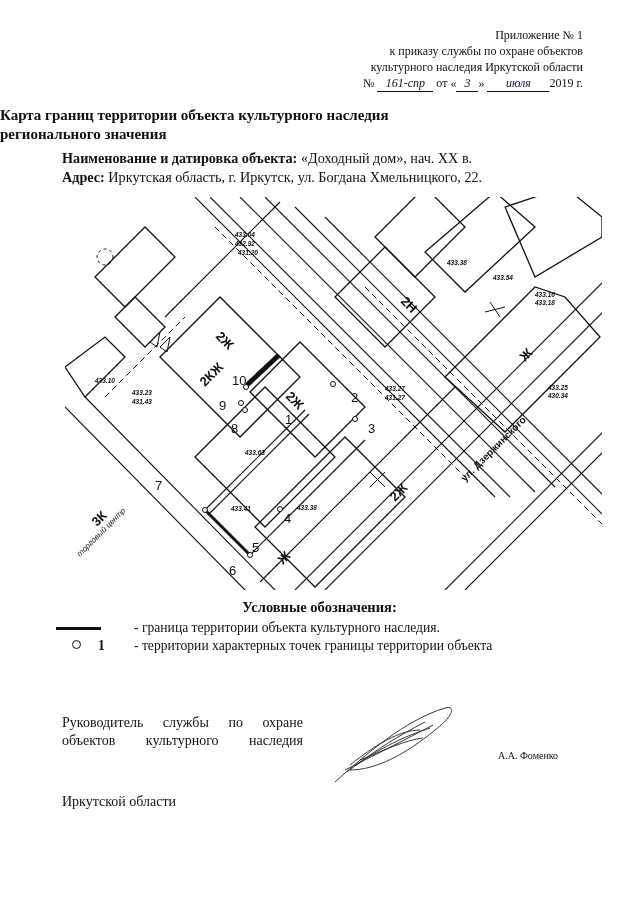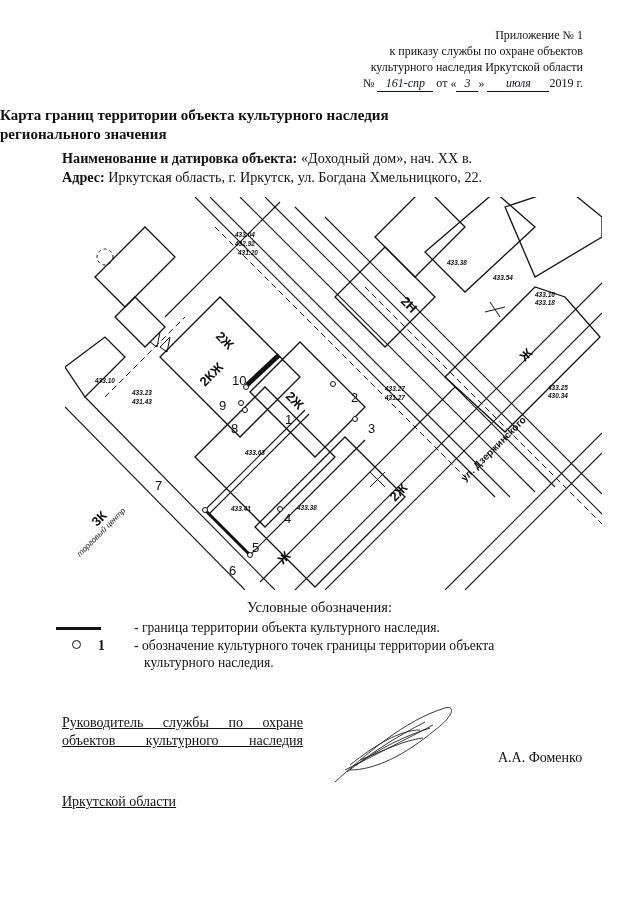--- a/index.html
+++ b/index.html
@@ -7,30 +7,30 @@
          font-family: "Liberation Serif", serif; color: #111; }
   .abs { position: absolute; }
   .appendix { right: 56px; text-align: right; font-size: 12px; line-height: 16px; }
   #appendix-block { top: 27px; width: 280px; }
   .hand { font-family: "Liberation Serif", serif; font-style: italic; color: #0f172a;
           border-bottom: 1px solid #111; display: inline-block; text-align: center; }
   .title { left: 0; width: 639px; font-weight: bold; font-size: 15px; line-height: 19px; top: 106px; }
   .info { left: 62px; font-size: 14.2px; line-height: 19px; }
   .info b { font-weight: bold; }
   #map { left: 65px; top: 197px; width: 537px; height: 393px; }
-  .legend-title { left: 0; width: 639px; text-align: center; font-weight: normal; font-size: 14.5px; top: 599px; }
+  .legend-title { left: 0; width: 639px; text-align: center; font-weight: bold; font-size: 14.5px; top: 599px; }
   .legend-row { left: 40px; font-size: 13.6px; line-height: 17px; }
   .legend-line { position: absolute; left: 16px; top: 8px; width: 45px; height: 3px; background: #111; }
   .legend-circle { position: absolute; left: 32px; top: 3px; width: 7px; height: 7px; border: 1.6px solid #111; border-radius: 50%; }
   .legend-num { position: absolute; left: 58px; top: 0; font-weight: bold; }
   .legend-text { position: absolute; left: 94px; top: 0; width: 440px; }
-  .sign-left { left: 62px; top: 714px; width: 241px; font-size: 14px; line-height: 18px; text-align: justify; text-decoration: underline; }
+  .sign-left { left: 62px; top: 714px; width: 241px; font-size: 14px; line-height: 18px; text-align: justify; }
   .sign-left span { display: block; text-align-last: justify; }
   .sign-left span.last { text-align-last: left; margin-top: 43px; }
-  .sign-name { left: 498px; top: 750px; font-size: 14px; }
+  .sign-name { left: 498px; top: 750px; font-size: 10px; }
   #signature { left: 305px; top: 700px; width: 160px; height: 90px; }
 </style>
 </head>
 <body>
 
 <div id="appendix-block" class="abs appendix">
   <div>Приложение № 1</div>
   <div>к приказу службы по охране объектов</div>
   <div>культурного наследия Иркутской области</div>
   <div>
@@ -173,22 +173,21 @@
 </svg>
 
 <div class="abs legend-title">Условные обозначения:</div>
 <div class="abs legend-row" style="top:619px; width:560px; height:18px">
   <div class="legend-line"></div>
   <div class="legend-text">- граница территории объекта культурного наследия.</div>
 </div>
 <div class="abs legend-row" style="top:637px; width:560px; height:36px">
   <div class="legend-circle"></div>
   <div class="legend-num">1</div>
-  <div class="legend-text">- обозначение культурного точек границы территории объекта</div>
-  <div class="legend-text" style="top:17px; left:104px">культурного наследия.</div>
+  <div class="legend-text">- территории характерных точек границы территории объекта</div>
 </div>
 
 <div class="abs sign-left">
   <span>Руководитель службы по охране</span>
   <span>объектов культурного наследия</span>
   <span class="last">Иркутской области</span>
 </div>
 <svg id="signature" class="abs" viewBox="0 0 160 90" fill="none" stroke="#222" stroke-width="0.9">
   <path d="M30,82 C60,55 100,20 140,8 C150,5 150,15 130,30 C100,55 70,70 45,70"></path>
   <path d="M42,72 C70,50 95,35 120,22 M50,66 C75,48 100,36 125,28 M45,65 C70,45 95,30 115,30 M55,60 C80,50 100,40 118,38"></path>

